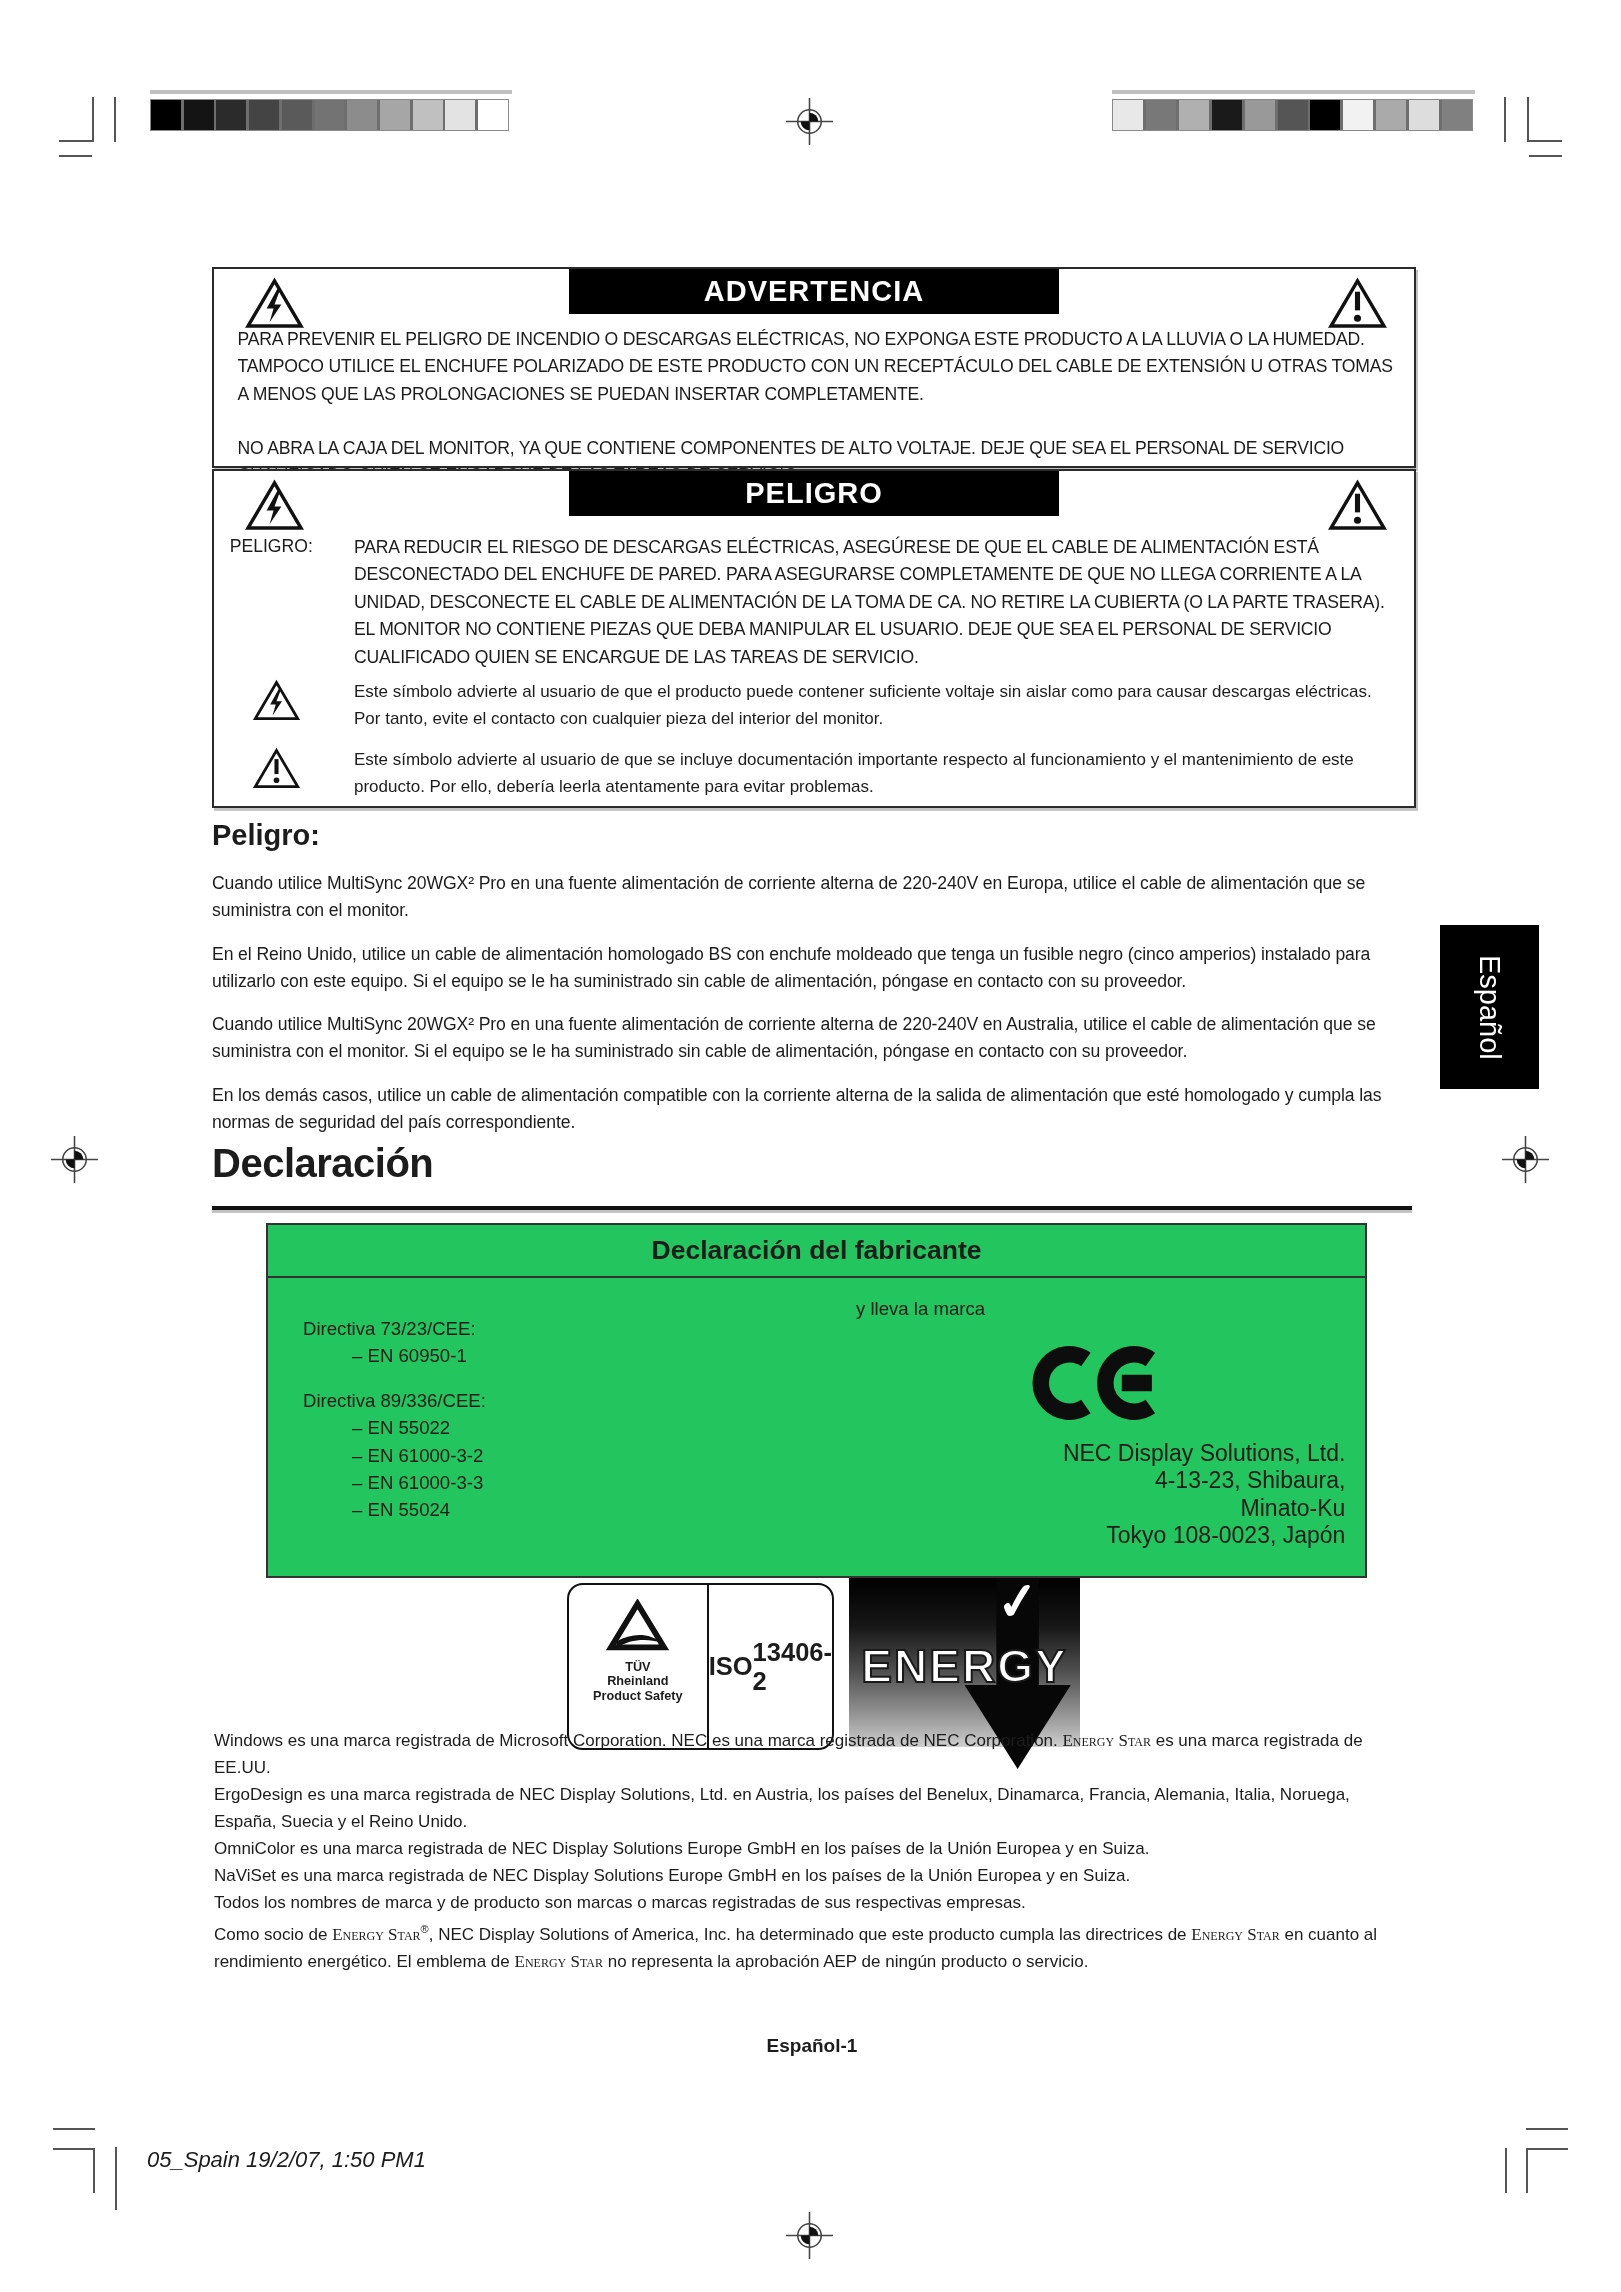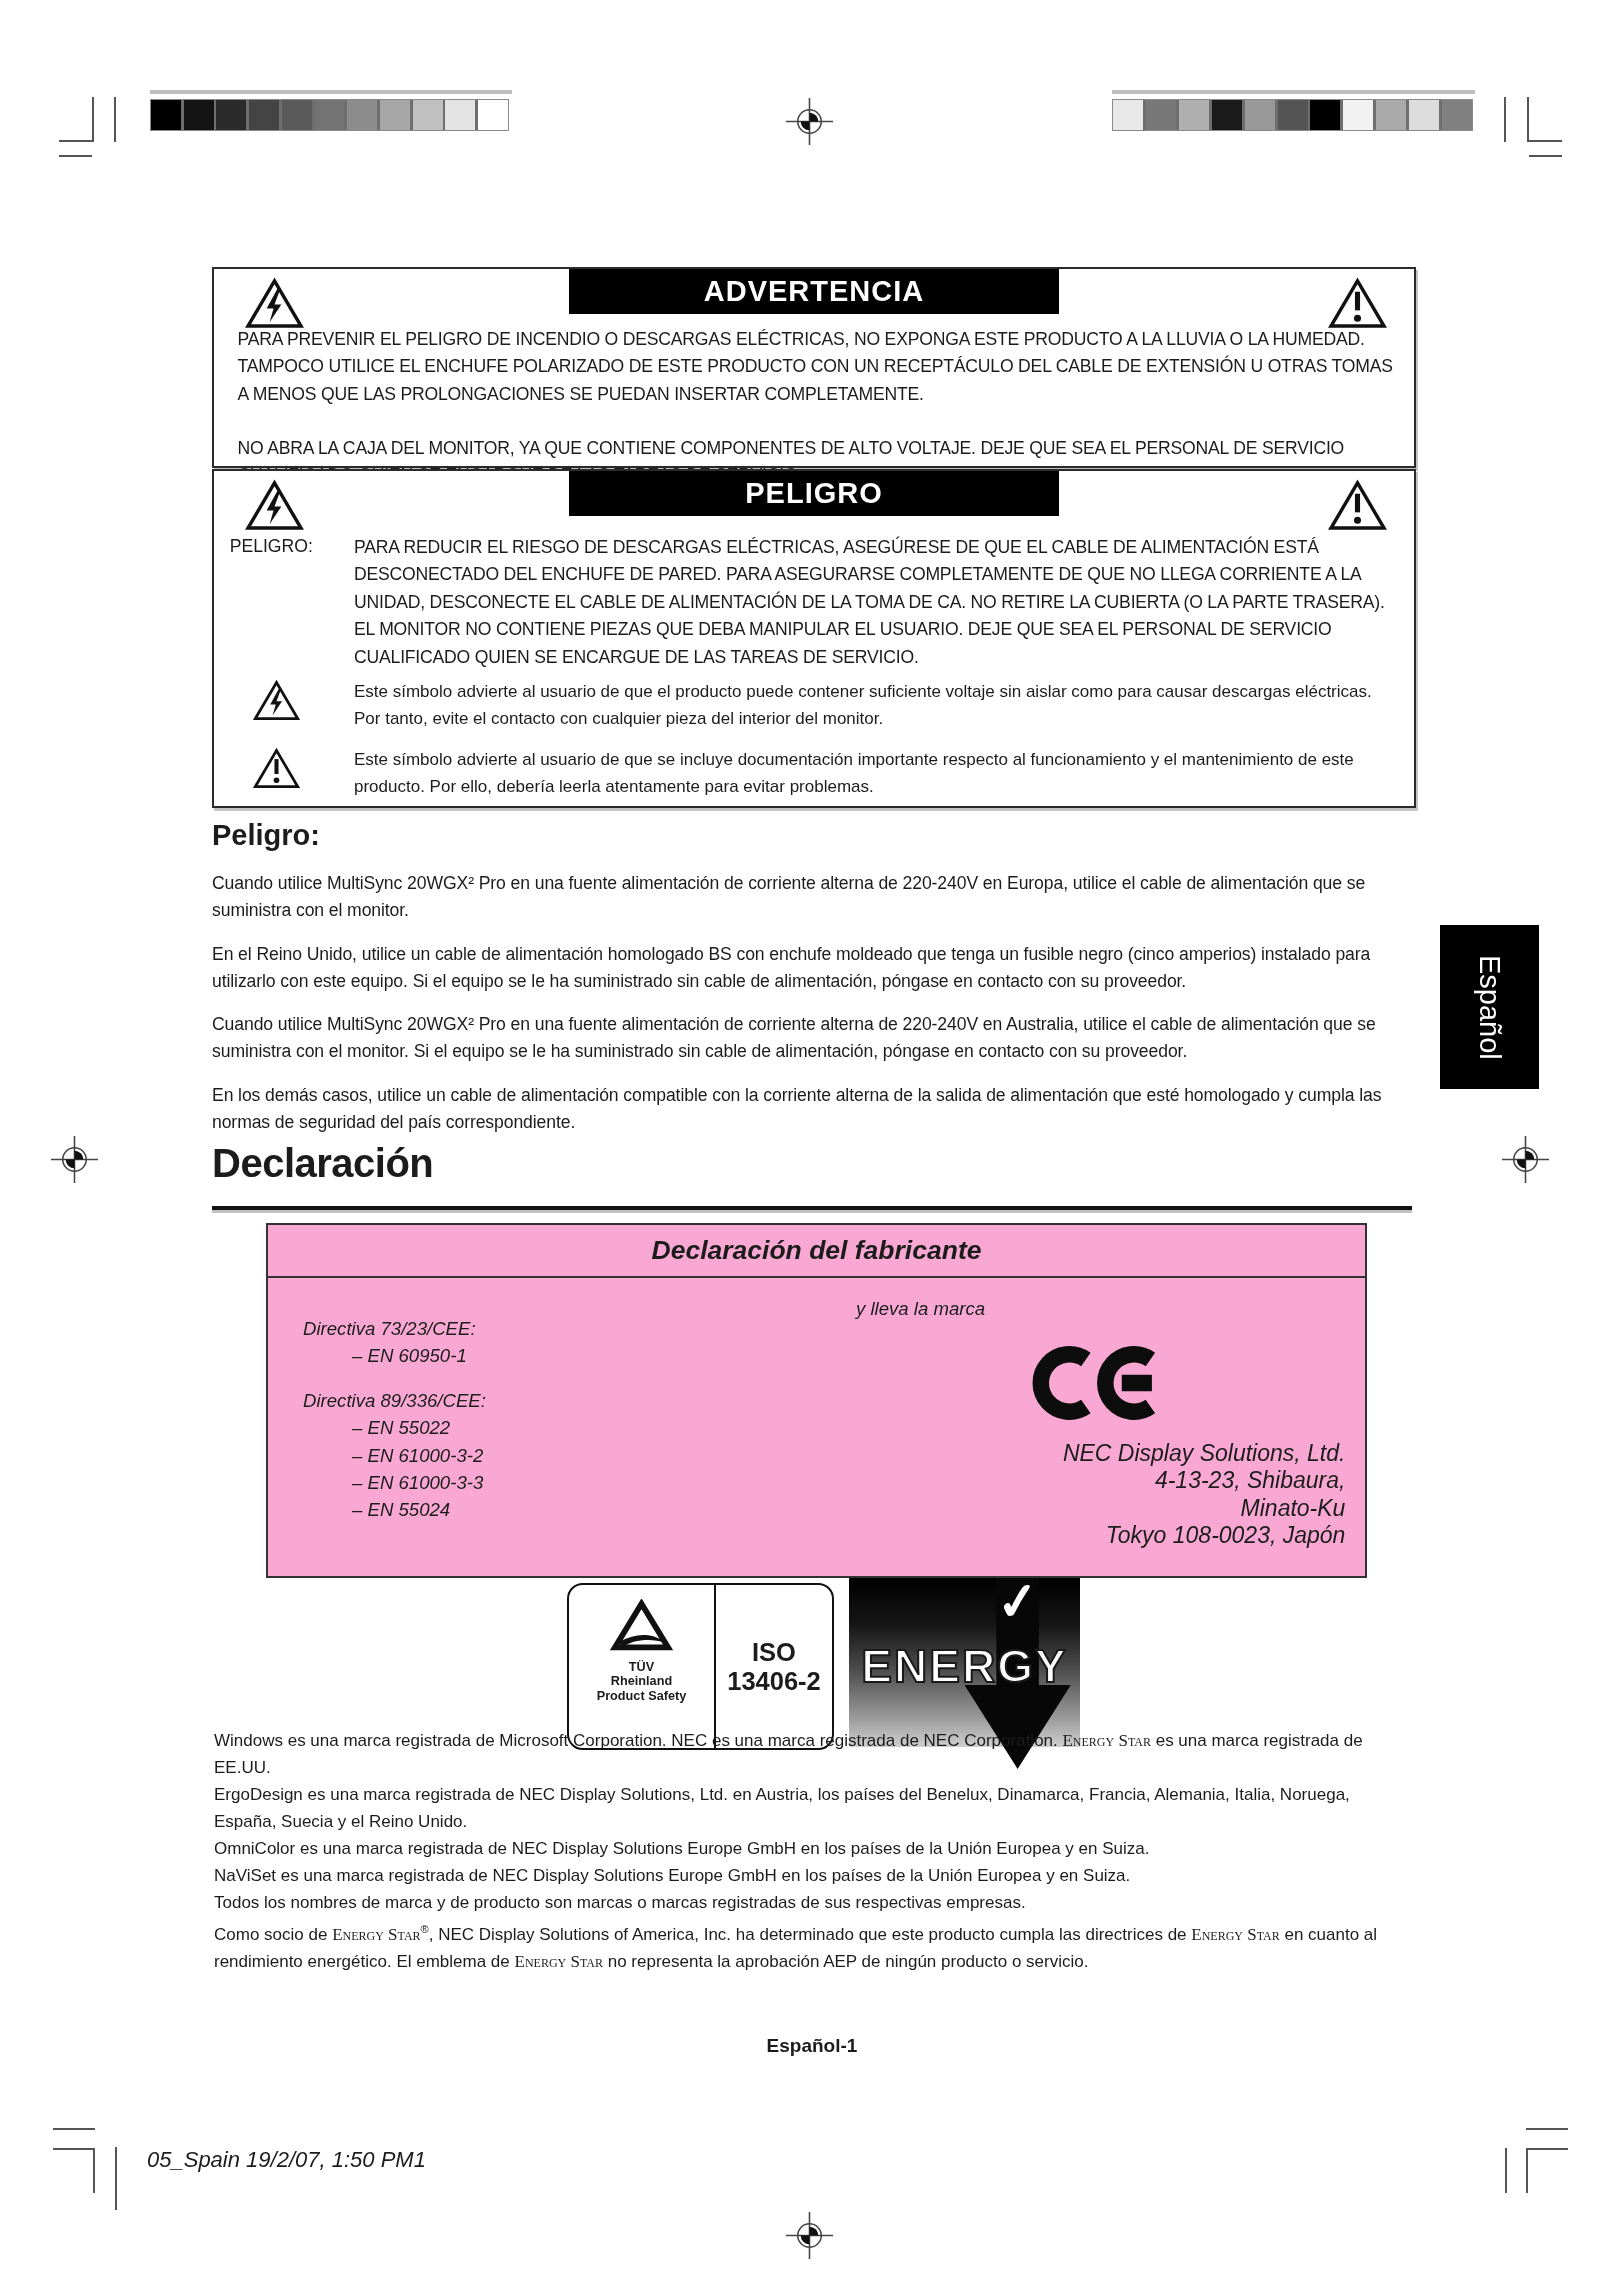--- a/index.html
+++ b/index.html
@@ -22,33 +22,33 @@
   .warn-text{position:absolute;font-size:17.6px;line-height:27.4px;letter-spacing:-0.2px;}
   .pel-label{position:absolute;font-size:17.6px;font-weight:normal;}
   .sym-text{position:absolute;font-size:17px;line-height:26.5px;}
   
   .h-peligro{position:absolute;font-size:29px;font-weight:bold;margin:0;}
   .body-col{position:absolute;font-size:17.6px;line-height:27.4px;letter-spacing:-0.1px;}
   .body-par{margin:0 0 15.7px 0;}
   .h-decl{position:absolute;font-size:40px;font-weight:bold;margin:0;letter-spacing:-0.5px;}
   .decl-rule{position:absolute;background:#111;height:3.9px;box-shadow:0 2.9px 0 rgba(150,150,150,.6);}
   
-  .decl-box{position:absolute;border:2px solid #333;background:#f9a8d4;font-style:italic;}
+  .decl-box{position:absolute;border:2px solid #333;background:#22c55e;}
   .decl-head{height:51px;border-bottom:2px solid #333;display:flex;align-items:center;justify-content:center;
     font-size:26.5px;font-weight:bold;}
   .decl-left{position:absolute;left:35px;top:73px;width:549px;font-size:18.6px;line-height:27.4px;}
   .decl-right{position:absolute;left:588px;right:19.6px;top:73px;font-size:18.6px;}
   .dir-title{margin-top:17px;}
   .dir-items{margin-left:49px;}
   .ce-wrap{margin:13.7px 0 0 174px;width:147px;}
   .addr{margin-top:3px;text-align:right;font-size:23px;line-height:27.4px;}
   
   .tuv{position:absolute;border:2.9px solid #111;border-radius:15.7px;display:flex;background:#fff;}
   .tuv-left{width:145px;display:flex;flex-direction:column;align-items:center;padding-top:13.7px;}
-  .tuv-right{flex:1;border-left:2.9px solid #111;display:flex;flex-direction:column;align-items:center;justify-content:center;
+  .tuv-right{flex:1;border-left:2.9px solid #111;display:flex;flex-direction:row;align-items:center;justify-content:center;
     font-size:25.5px;font-weight:bold;line-height:29px;}
   .tuv-name{font-weight:bold;text-align:center;font-size:12.7px;line-height:14.7px;margin-top:3.9px;}
   .energy{position:absolute;background:linear-gradient(180deg,#000 0%,#161616 28%,#4f4f4f 55%,#989898 82%,#cfcfcf 100%);}
   .energy-arrow{position:absolute;left:50%;top:0;width:46%;height:113%;background:#070707;
     clip-path:polygon(30% 0,70% 0,70% 56%,100% 56%,50% 100%,0 56%,30% 56%);}
   .energy-check{position:absolute;left:50%;top:-2px;transform:translateX(-50%) rotate(-6deg);color:#fff;
     font-size:51px;font-weight:bold;line-height:51px;}
   .energy-word{position:absolute;left:0;right:0;top:36%;text-align:center;color:#fff;font-size:46px;font-weight:bold;
     letter-spacing:2px;-webkit-text-stroke:2px #1a1a1a;text-shadow:0 0 1px #000;}
   

